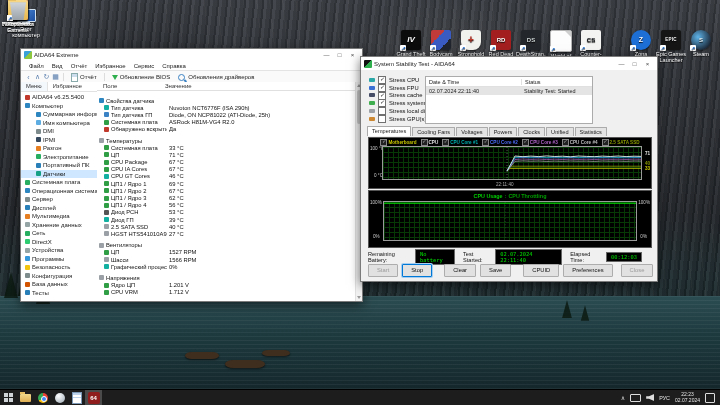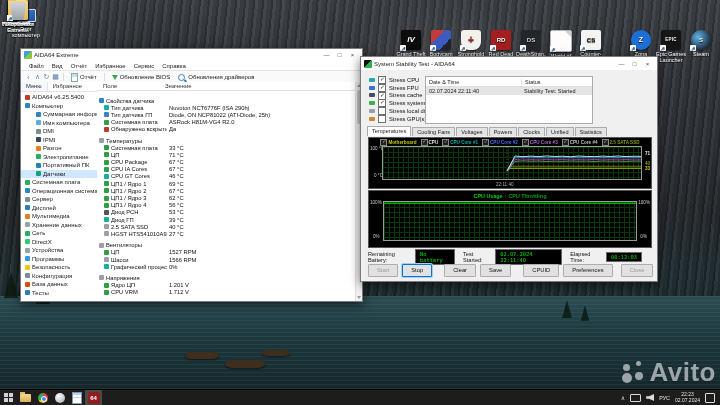--- a/index.html
+++ b/index.html
@@ -355,29 +355,20 @@
 
       <div class="icon-cell no-sc">
         <span class="ik k-bin">
           <span></span>
         </span>
         <span class="lbl">Корзина</span>
       </div>
 
   </div>
 
-  <div id="wm">
-    <span class="wm-logo">
-        <i class="wm-c1"></i>
-        <i class="wm-c2"></i>
-        <i class="wm-c3"></i>
-        <i class="wm-c4"></i>
-      </span>
-    <span class="wm-text">Avito</span>
-  </div>
 
   <div id="aida" class="win">
     <div class="titlebar">
       <span class="appico"></span>
       <span class="t-title">AIDA64 Extreme</span>
       <span class="winbtns">
         <span class="winbtn">—</span>
         <span class="winbtn">□</span>
         <span class="winbtn close">×</span>
       </span>

